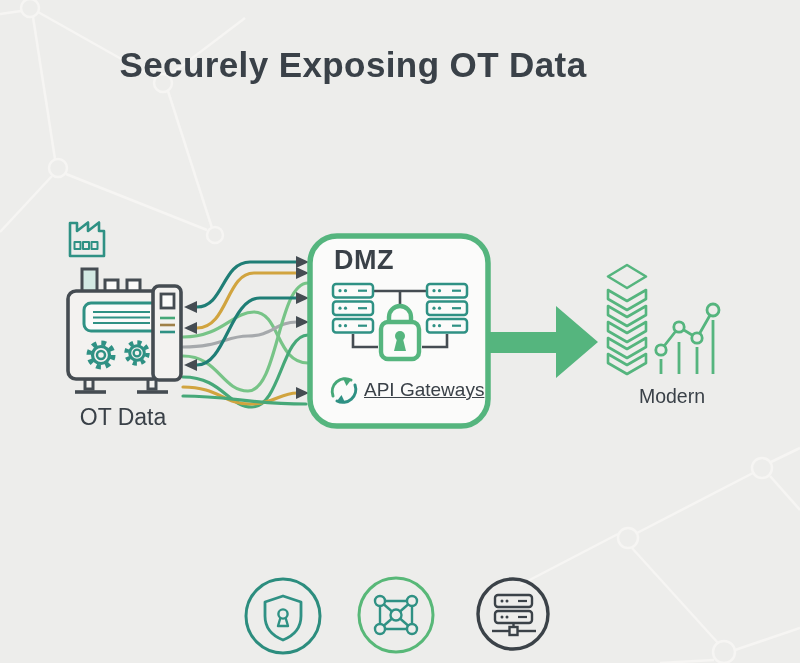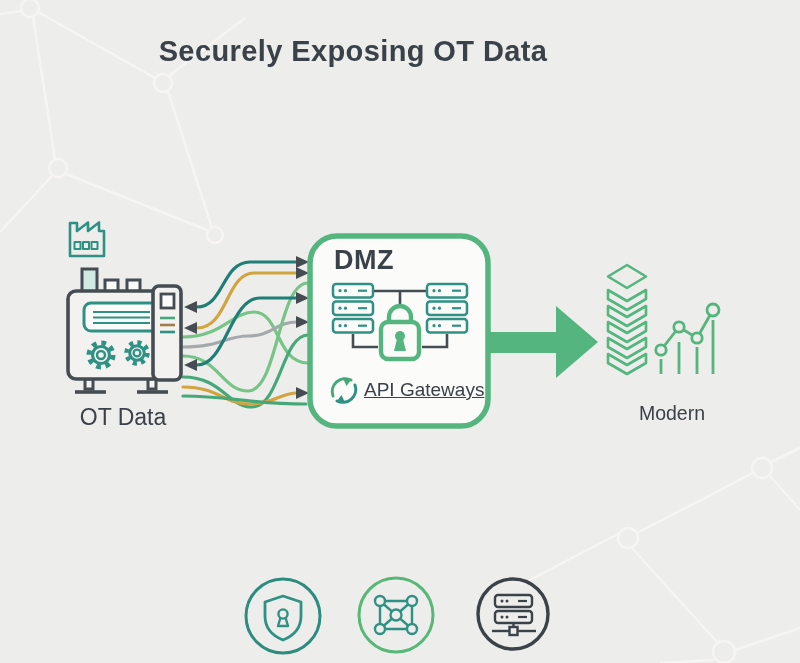--- a/index.html
+++ b/index.html
@@ -5,30 +5,30 @@
   html,body{margin:0;padding:0;}
   .canvas{
     position:relative;
     width:800px;height:663px;
     background:var(--background,#ededeb);
     overflow:hidden;
     font-family:"Liberation Sans","DejaVu Sans",sans-serif;
   }
   .scene-svg{position:absolute;left:0;top:0;}
   .title{
-    position:absolute;left:0;top:16px;width:706px;
+    position:absolute;left:0;top:22px;width:706px;
     text-align:center;
-    font-size:29px;font-weight:700;letter-spacing:.4px;
+    font-size:35px;font-weight:700;letter-spacing:.4px;
     color:var(--text-dark,#3a4148);
   }
   .label{position:absolute;color:var(--text-dark,#3a4148);}
   .ot-label{left:53px;top:404px;width:140px;text-align:center;font-size:23px;font-weight:500;}
   .dmz-title{left:334px;top:245px;font-size:27px;font-weight:700;letter-spacing:.5px;text-align:center;}
   .api-label{left:364px;top:379px;font-size:19px;font-weight:500;text-decoration:underline;}
-  .mds-label{left:591px;top:402px;width:162px;text-align:center;font-size:19.5px;font-weight:500;line-height:1.2;}
+  .mds-label{left:591px;top:385px;width:162px;text-align:center;font-size:19.5px;font-weight:500;line-height:1.2;}
 </style>
 </head>
 <body>
 
 <div class="canvas">
 
   <svg class="scene-svg" width="800" height="663" viewBox="0 0 800 663">
 
     <g fill="none" stroke="var(--pattern)" stroke-width="2.5">
 

